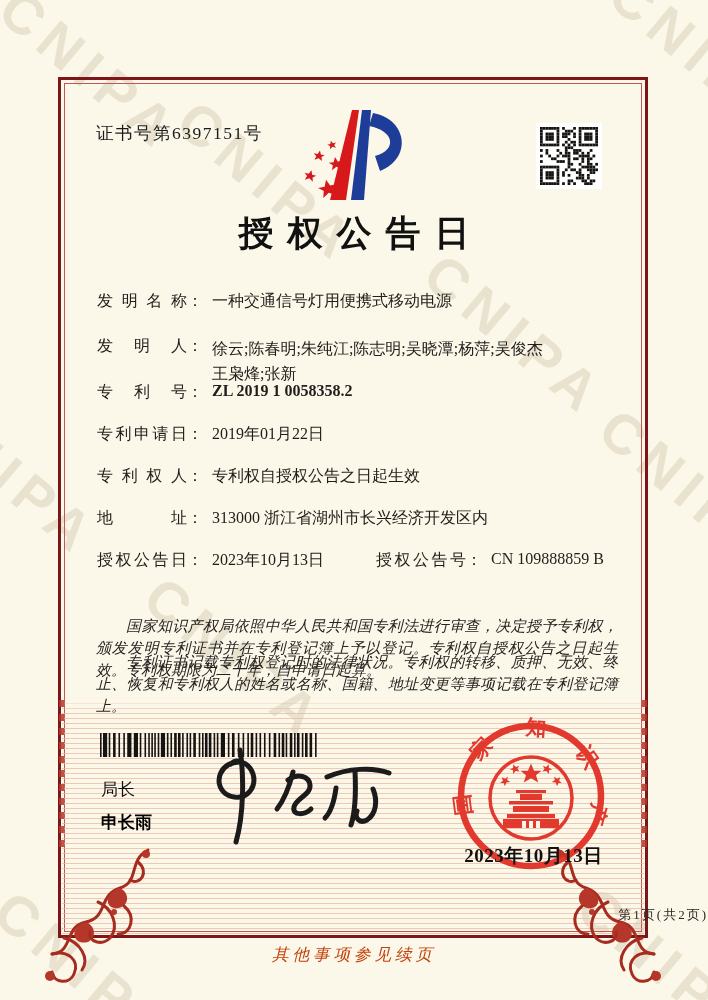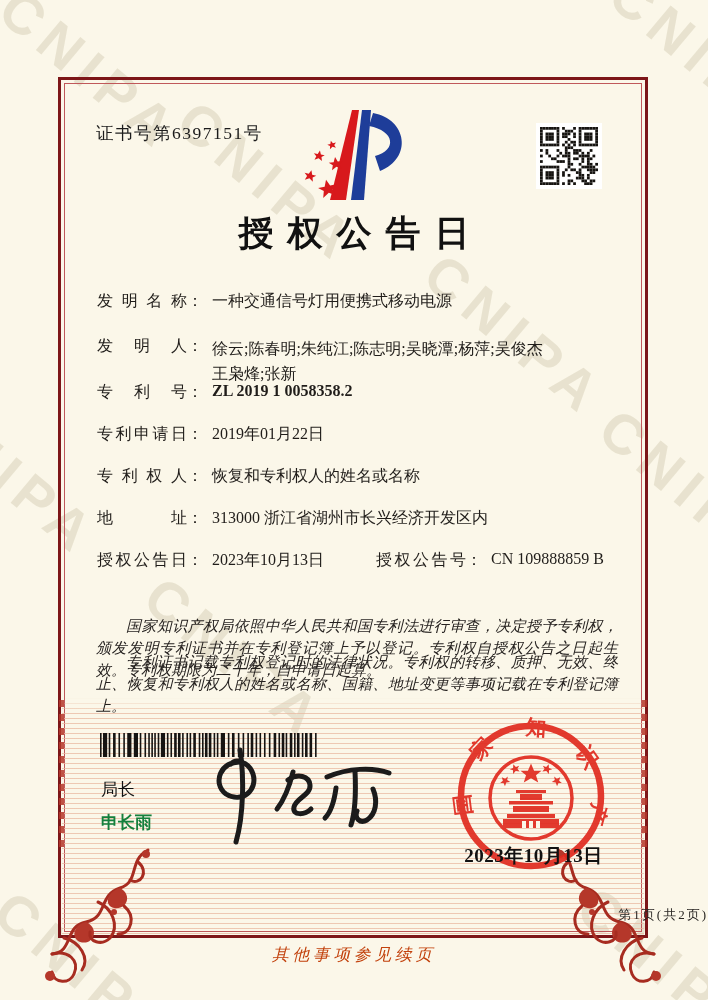--- a/index.html
+++ b/index.html
@@ -55,21 +55,21 @@
   .flourish{position:absolute;width:150px;height:150px;}
   .flourish-left{left:28px;top:842px;}
   .flourish-right{left:528px;top:842px;transform:scaleX(-1);}
 
   .barcode{position:absolute;left:100px;top:733px;}
   .director-title{position:absolute;left:101px;top:778px;
       font-family:"Liberation Sans","DejaVu Sans",sans-serif;
       font-weight:400;font-size:17px;color:#111;}
   .director-name{position:absolute;left:101px;top:811px;
       font-family:"Liberation Sans","DejaVu Sans",sans-serif;
-      font-weight:700;font-size:17px;color:#15803d;}
+      font-weight:700;font-size:17px;color:#000000;}
   .signature{position:absolute;left:196px;top:746px;}
 
   .seal{position:absolute;left:441px;top:706px;}
   .seal-date{position:absolute;left:446px;top:843px;width:175px;text-align:center;
       font-size:19px;font-weight:600;color:#121212;letter-spacing:.5px;}
 
   .page-info{position:absolute;left:0;right:0;top:906px;text-align:right;
       font-size:13px;color:#2a2724;letter-spacing:2px;}
   .footer-note{position:absolute;left:0;right:0;top:944px;text-align:center;
       font-size:16.5px;color:#c2410c;font-style:italic;letter-spacing:4px;}
@@ -377,21 +377,21 @@
       <span class="f-value" style="font-weight:600">ZL 2019 1 0058358.2</span>
   </div>
   <div class="field-row" style="top:424px">
     <span class="f-label">专利申请日</span>
       <span class="f-colon">：</span>
       <span class="f-value">2019年01月22日</span>
   </div>
   <div class="field-row" style="top:466px">
     <span class="f-label">专利权人</span>
       <span class="f-colon">：</span>
-      <span class="f-value">恢复和专利权人的姓名或名称</span>
+      <span class="f-value">专利权自授权公告之日起生效</span>
   </div>
   <div class="field-row" style="top:508px">
     <span class="f-label">地址</span>
       <span class="f-colon">：</span>
       <span class="f-value">313000 浙江省湖州市长兴经济开发区内</span>
   </div>
   <div class="field-row" style="top:550px">
     <span class="grant-pair">
       <span class="f-label">授权公告日</span>
         <span class="f-colon">：</span>

